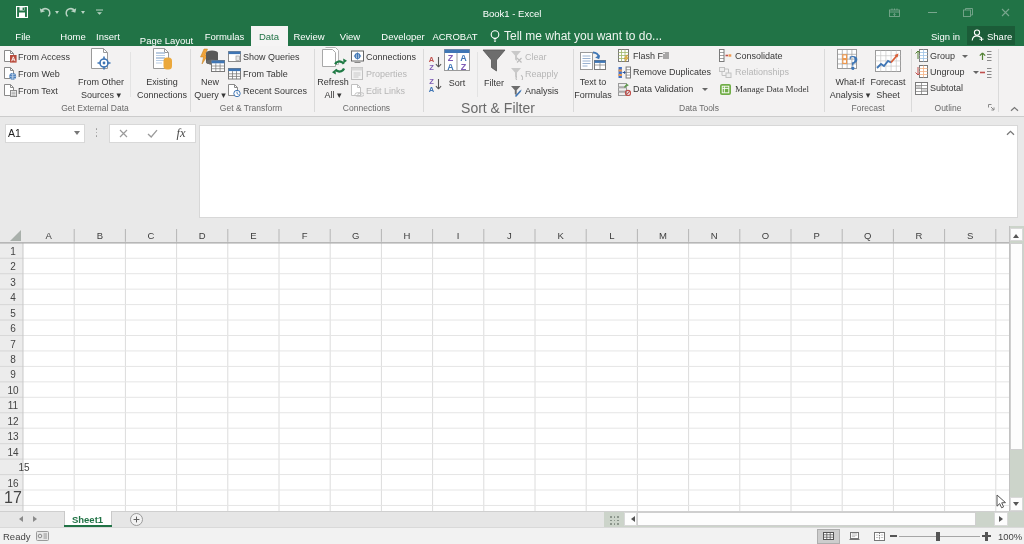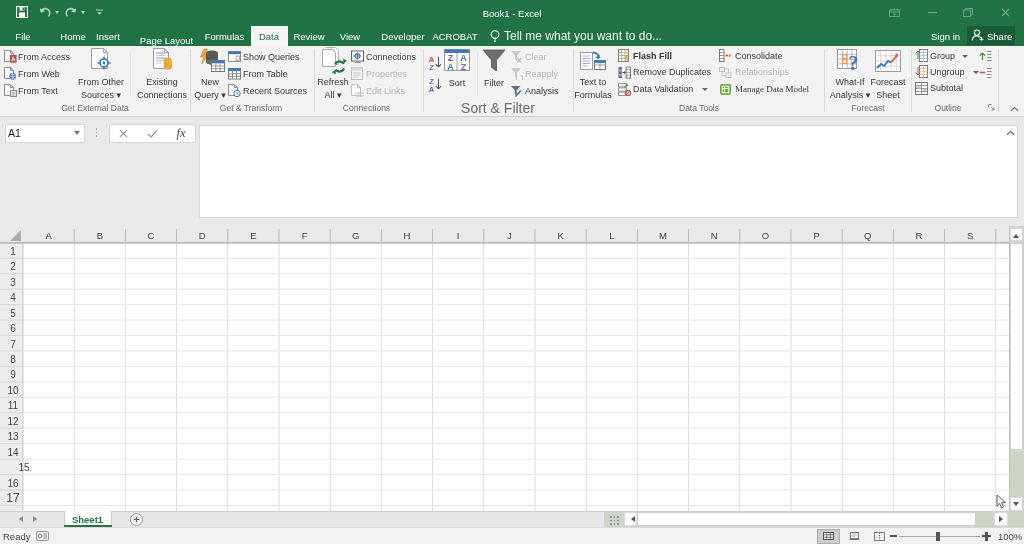--- a/index.html
+++ b/index.html
@@ -298,21 +298,21 @@
   </div>
 <div style="position:absolute;left:593px;top:82px;transform:translate(-50%,-50%);font-size:9px;color:#373737;font-weight:normal;white-space:nowrap;">Text to</div>
 <div style="position:absolute;left:593px;top:94.5px;transform:translate(-50%,-50%);font-size:9px;color:#373737;font-weight:normal;white-space:nowrap;">Formulas</div>
 <div style="position:absolute;left:618px;top:49.0px;width:13px;height:13px;">
     <svg width="13" height="13" viewBox="0 0 13 13">
       <rect x="0.5" y="0.5" width="10" height="12" fill="#fff" stroke="#7a7a7a"></rect>
       <path d="M0.5,3.5 h10 M0.5,6.5 h10 M0.5,9.5 h10 M3.5,0.5 v12 M7,0.5 v12" stroke="#9fb76a" stroke-width="0.8" fill="none"></path>
       <path d="M8.5,6 l-2.5,4 h2 l-1,3 l3.5,-4.5 h-2 l1.5,-2.5 z" fill="#e8b64c" stroke="#b08a2a" stroke-width="0.4"></path>
     </svg>
   </div>
-<div style="position:absolute;left:633px;top:55.5px;transform:translate(0,-50%);font-size:9px;color:#373737;font-weight:bold;white-space:nowrap;">Flash Fill</div>
+<div style="position:absolute;left:633px;top:55.5px;transform:translate(0,-50%);font-size:9px;color:#373737;font-weight:normal;white-space:nowrap;">Flash Fill</div>
 <div style="position:absolute;left:618px;top:65.5px;width:13px;height:13px;">
     <svg width="13" height="13" viewBox="0 0 13 13">
       <rect x="0.5" y="1" width="3.4" height="11" fill="#4472c4"></rect>
       <rect x="0.5" y="3.5" width="3.4" height="2" fill="#ed9950"></rect>
       <rect x="0.5" y="8" width="3.4" height="2" fill="#ed9950"></rect>
       <rect x="8.1" y="1" width="4.4" height="11" fill="#fff" stroke="#7a7a7a"></rect>
       <path d="M8.1,3.7 h4.4 M8.1,6.4 h4.4 M8.1,9.1 h4.4" stroke="#7a7a7a" stroke-width="0.7"></path>
       <path d="M4.6,6.5 h2.6 M6,5.3 l1.4,1.2 l-1.4,1.2" stroke="#2f5597" stroke-width="1" fill="none"></path>
     </svg>
   </div>
@@ -561,21 +561,21 @@
 <div style="position:absolute;left:13px;top:343.52500000000003px;transform:translate(-50%,-50%);font-size:10px;color:#444;font-weight:normal;white-space:nowrap;">7</div>
 <div style="position:absolute;left:13px;top:358.975px;transform:translate(-50%,-50%);font-size:10px;color:#444;font-weight:normal;white-space:nowrap;">8</div>
 <div style="position:absolute;left:13px;top:374.425px;transform:translate(-50%,-50%);font-size:10px;color:#444;font-weight:normal;white-space:nowrap;">9</div>
 <div style="position:absolute;left:13px;top:389.87500000000006px;transform:translate(-50%,-50%);font-size:10px;color:#444;font-weight:normal;white-space:nowrap;">10</div>
 <div style="position:absolute;left:13px;top:405.325px;transform:translate(-50%,-50%);font-size:10px;color:#444;font-weight:normal;white-space:nowrap;">11</div>
 <div style="position:absolute;left:13px;top:420.77500000000003px;transform:translate(-50%,-50%);font-size:10px;color:#444;font-weight:normal;white-space:nowrap;">12</div>
 <div style="position:absolute;left:13px;top:436.225px;transform:translate(-50%,-50%);font-size:10px;color:#444;font-weight:normal;white-space:nowrap;">13</div>
 <div style="position:absolute;left:13px;top:451.675px;transform:translate(-50%,-50%);font-size:10px;color:#444;font-weight:normal;white-space:nowrap;">14</div>
 <div style="position:absolute;left:13px;top:467.125px;transform:translate(-50%,-50%);font-size:10px;color:#444;font-weight:normal;white-space:nowrap;margin-left:11px;">15</div>
 <div style="position:absolute;left:13px;top:482.575px;transform:translate(-50%,-50%);font-size:10px;color:#444;font-weight:normal;white-space:nowrap;">16</div>
-<div style="position:absolute;left:13px;top:498.02500000000003px;transform:translate(-50%,-50%);font-size:12px;color:#444;font-weight:normal;white-space:nowrap;">17</div>
+<div style="position:absolute;left:13px;top:498.02500000000003px;transform:translate(-50%,-50%);font-size:16px;color:#444;font-weight:normal;white-space:nowrap;">17</div>
 <div style="position:absolute;left:1009px;top:226px;width:15px;height:285px;background:#ccd4ca;border-left:1px solid #c2c2c2;box-sizing:border-box;"></div>
 <div style="position:absolute;left:1010px;top:227.5px;width:12.5px;height:13.5px;background:#fdfdfd;border:1px solid #d9d9d9;box-sizing:border-box;"></div>
 <div style="position:absolute;left:1013px;top:231px;width:0;height:0;border:3.2px solid transparent;border-bottom:4px solid #555;"></div>
 <div style="position:absolute;left:1010px;top:242.5px;width:12.5px;height:207px;background:#fdfdfd;border:1px solid #cfcfcf;box-sizing:border-box;"></div>
 <div style="position:absolute;left:1010px;top:497px;width:12.5px;height:13.5px;background:#fdfdfd;border:1px solid #d9d9d9;box-sizing:border-box;"></div>
 <div style="position:absolute;left:1013px;top:501.5px;width:0;height:0;border:3.2px solid transparent;border-top:4px solid #555;"></div>
 <div style="position:absolute;left:996px;top:494px;">
     <svg width="12" height="16" viewBox="0 0 12 16">
       <path d="M1,1 L1,12.2 L3.7,9.6 L5.6,13.8 L7.6,12.9 L5.7,8.8 L9.5,8.6 Z" fill="#fff" stroke="#555" stroke-width="1"></path>
     </svg>

